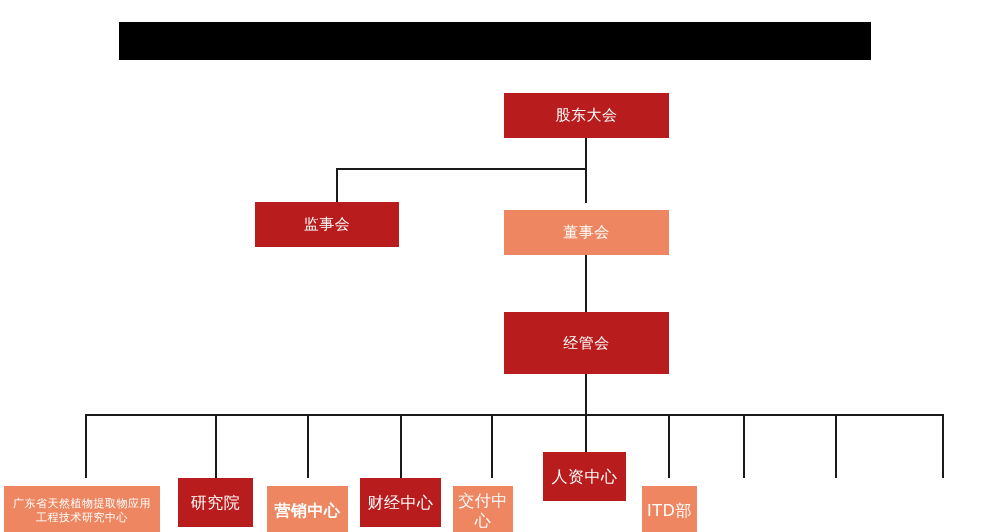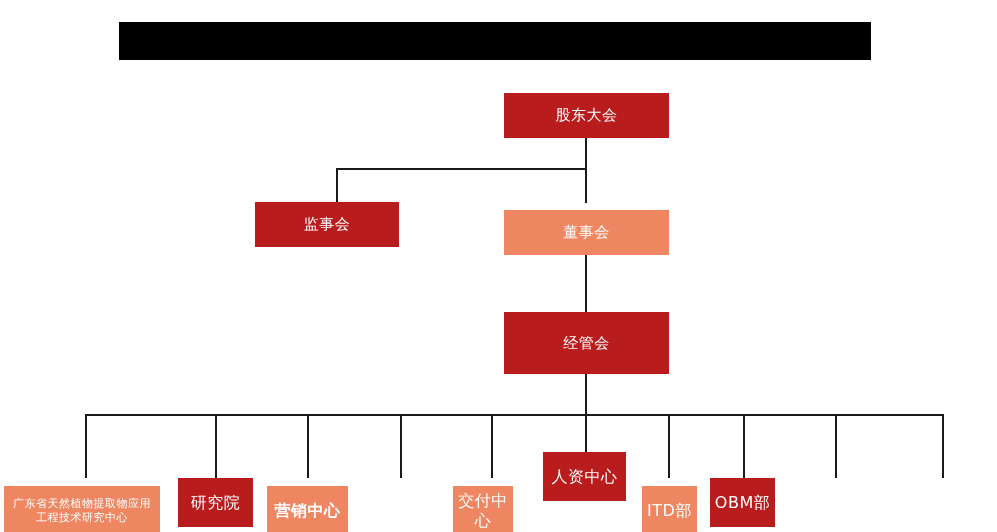--- a/index.html
+++ b/index.html
@@ -104,32 +104,32 @@
   </div>
 
   <div class="node dark size-md" style="left:178px; top:478px; width:75px; height:49px;">
     <span class="node-label">研究院</span>
   </div>
 
   <div class="node light size-md" style="left:267px; top:478px; width:81px; height:49px;font-weight:bold;">
     <span class="node-label">营销中心</span>
   </div>
 
+  <div class="node dark size-md" style="left:360px; top:478px; width:81px; height:49px;">
+    <span class="node-label">财经中心</span>
+  </div>
 
   <div class="node light size-md" style="left:453px; top:478px; width:60px; height:49px;">
     <span class="node-label">交付中心</span>
   </div>
 
   <div class="node dark size-md" style="left:543px; top:452px; width:83px; height:49px;">
     <span class="node-label">人资中心</span>
   </div>
 
   <div class="node light size-md" style="left:642px; top:478px; width:55px; height:49px;">
     <span class="node-label">ITD部</span>
   </div>
 
-  <div class="node dark size-md" style="left:710px; top:478px; width:65px; height:49px;">
-    <span class="node-label">OBM部</span>
-  </div>
 
 
 
 </div>
 
 </body></html>

